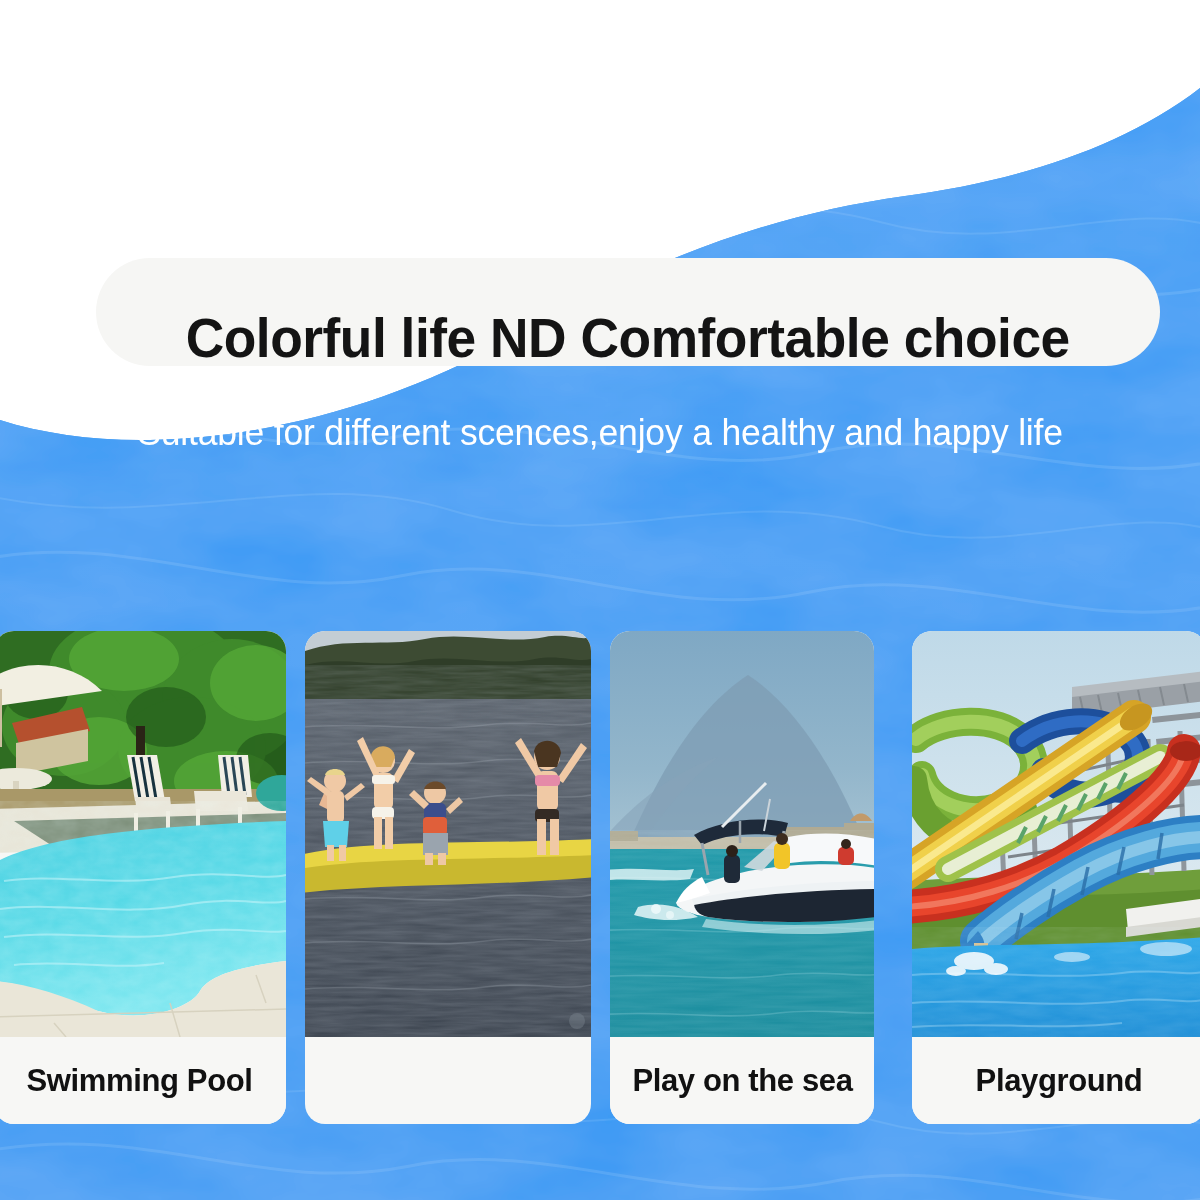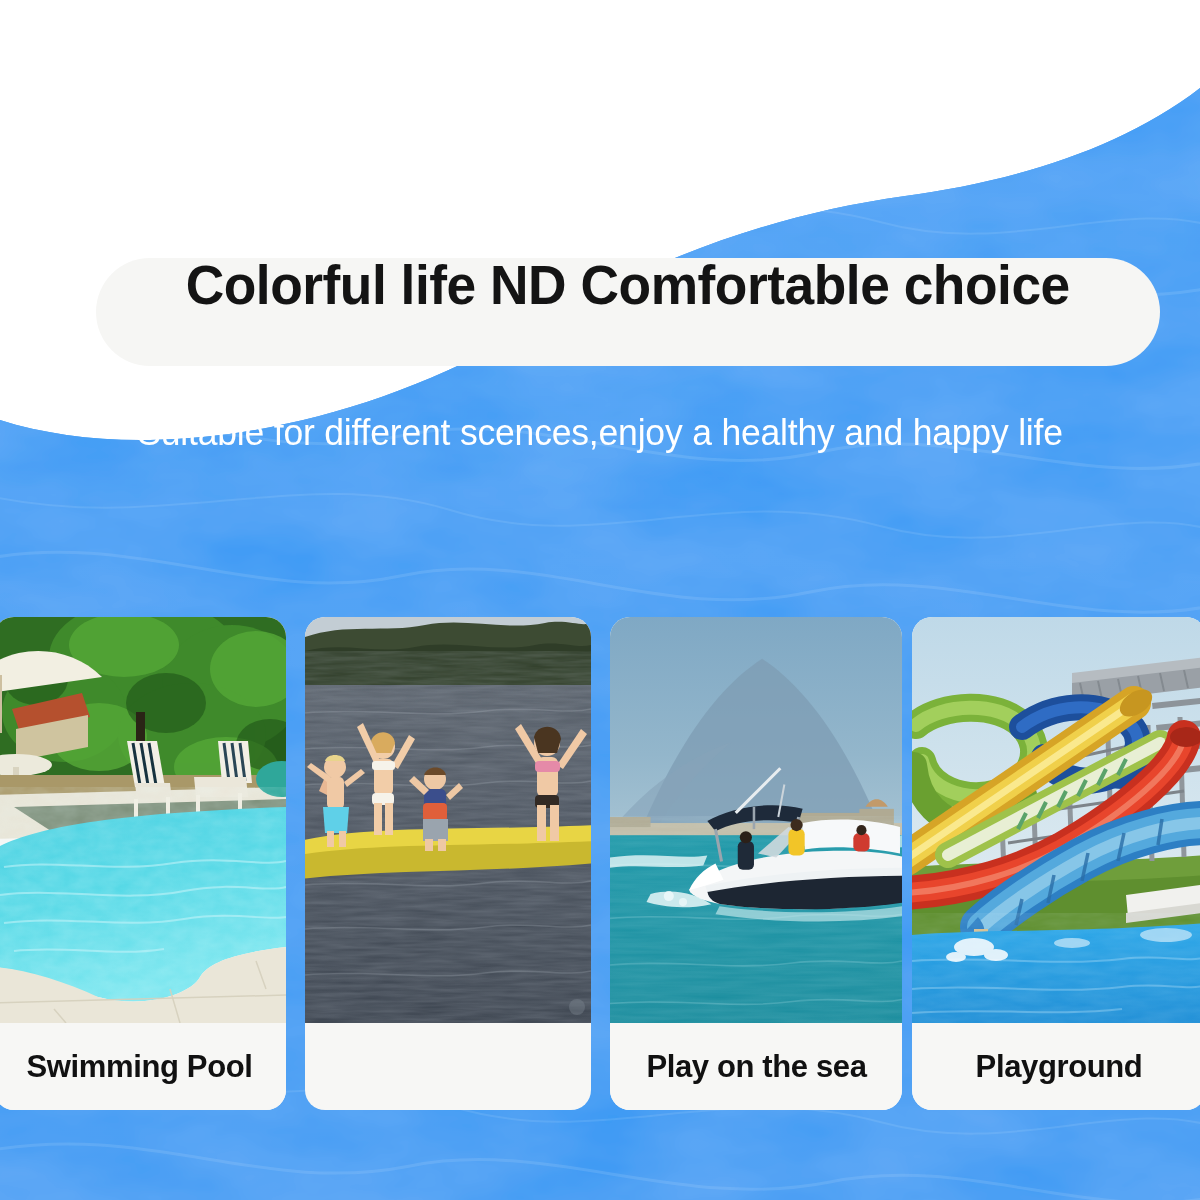--- a/index.html
+++ b/index.html
@@ -26,21 +26,21 @@
   }
   .bg-wave-layer svg { display:block; width:1200px; height:1200px; }
 
   
   .headline-pill {
     position:absolute;
     left:96px; top:258px;
     width:1064px; height:108px;
     background:#f6f6f4;
     border-radius:54px;
-    display:flex; align-items:flex-start; justify-content:center;
+    display:flex; align-items:flex-end; justify-content:center;
     z-index:5;
   }
   .headline-text {
     font-family:"Liberation Sans", sans-serif;
     font-size:55px;
     font-weight:bold;
     color:#141414;
     letter-spacing:-0.5px;
     white-space:nowrap;
     transform:scaleX(0.97);
@@ -58,35 +58,35 @@
     font-weight:400;
     color:#ffffff;
     letter-spacing:-0.2px;
     white-space:nowrap;
     transform:scaleX(0.96);
   }
 
   
   .cards-strip {
     position:absolute;
-    left:0; top:617px;
+    left:0; top:631px;
     width:1200px; height:493px;
     z-index:5;
   }
   .scene-card {
     position:absolute;
     top:0; height:493px;
     background:#f7f7f5;
     border-radius:20px;
     overflow:hidden;
     display:flex; flex-direction:column;
   }
   .scene-card.c0 { left:-6px;  width:292px; }
   .scene-card.c1 { left:305px; width:286px; }
-  .scene-card.c2 { left:610px; width:292px; }
+  .scene-card.c2 { left:610px; width:264px; }
   .scene-card.c3 { left:912px; width:294px; }
 
   .card-photo {
     position:relative;
     width:100%; height:406px;
     overflow:hidden;
   }
   .card-photo svg { display:block; width:100%; height:100%; }
 
   .card-label {

